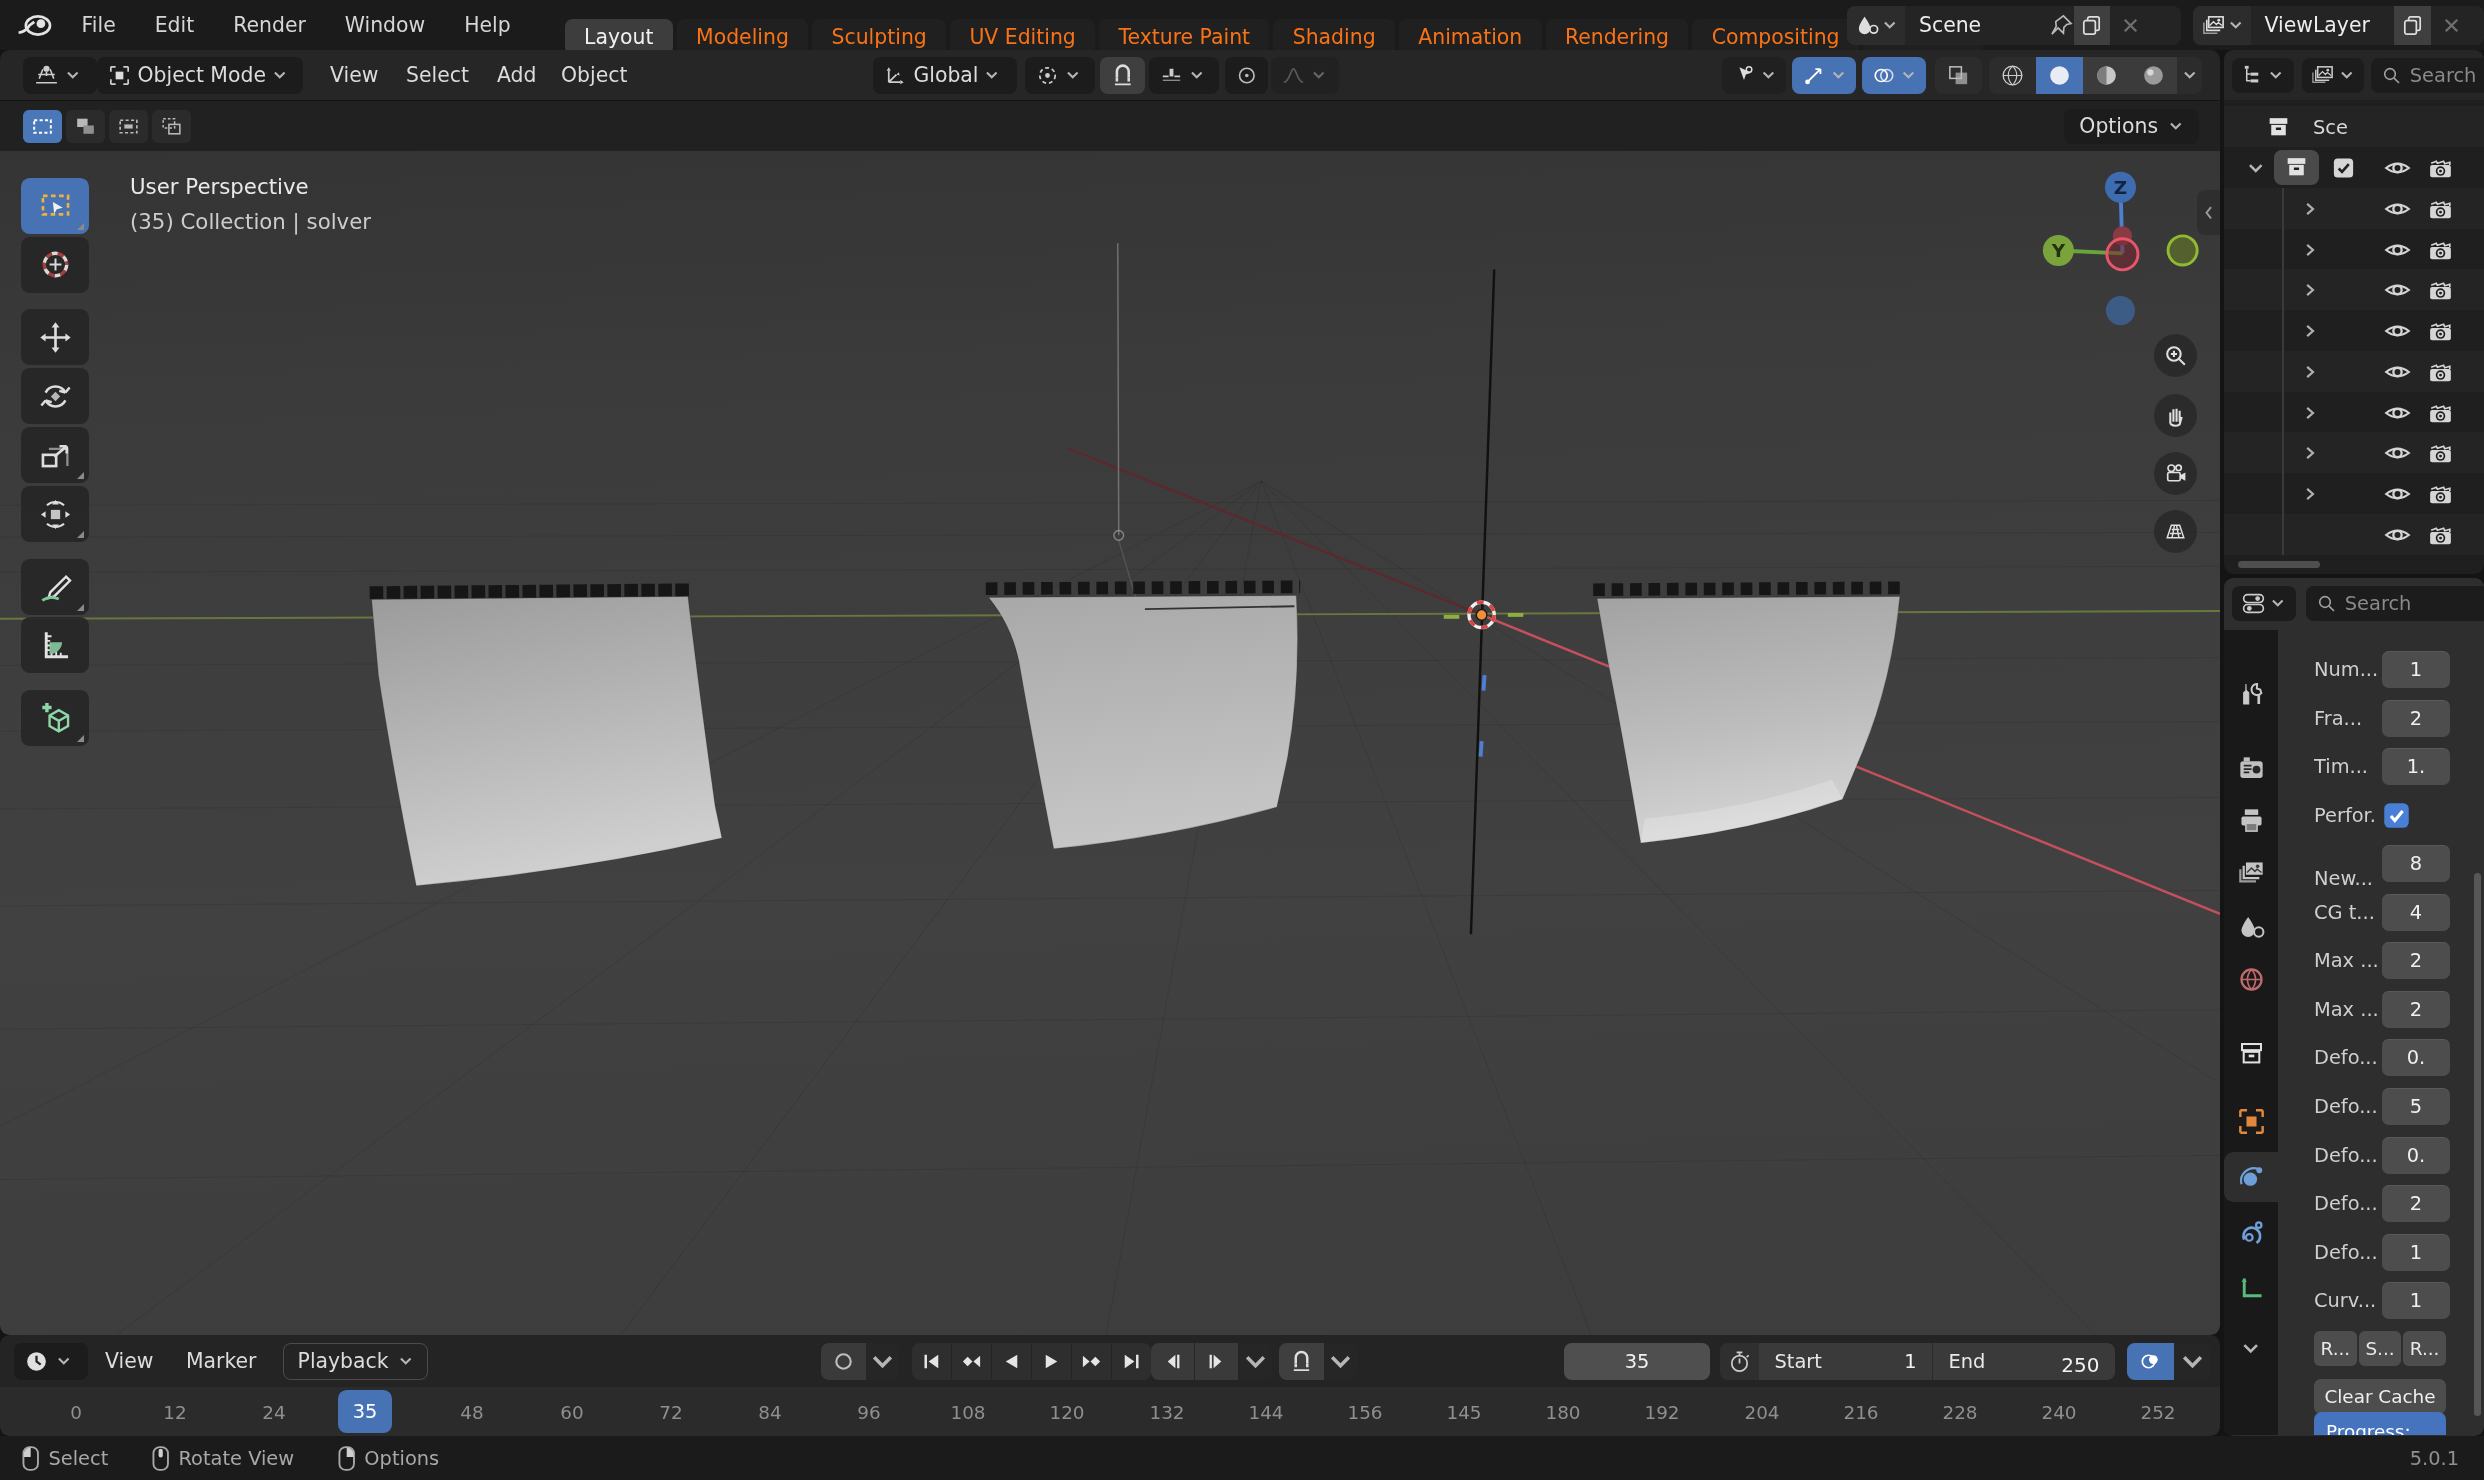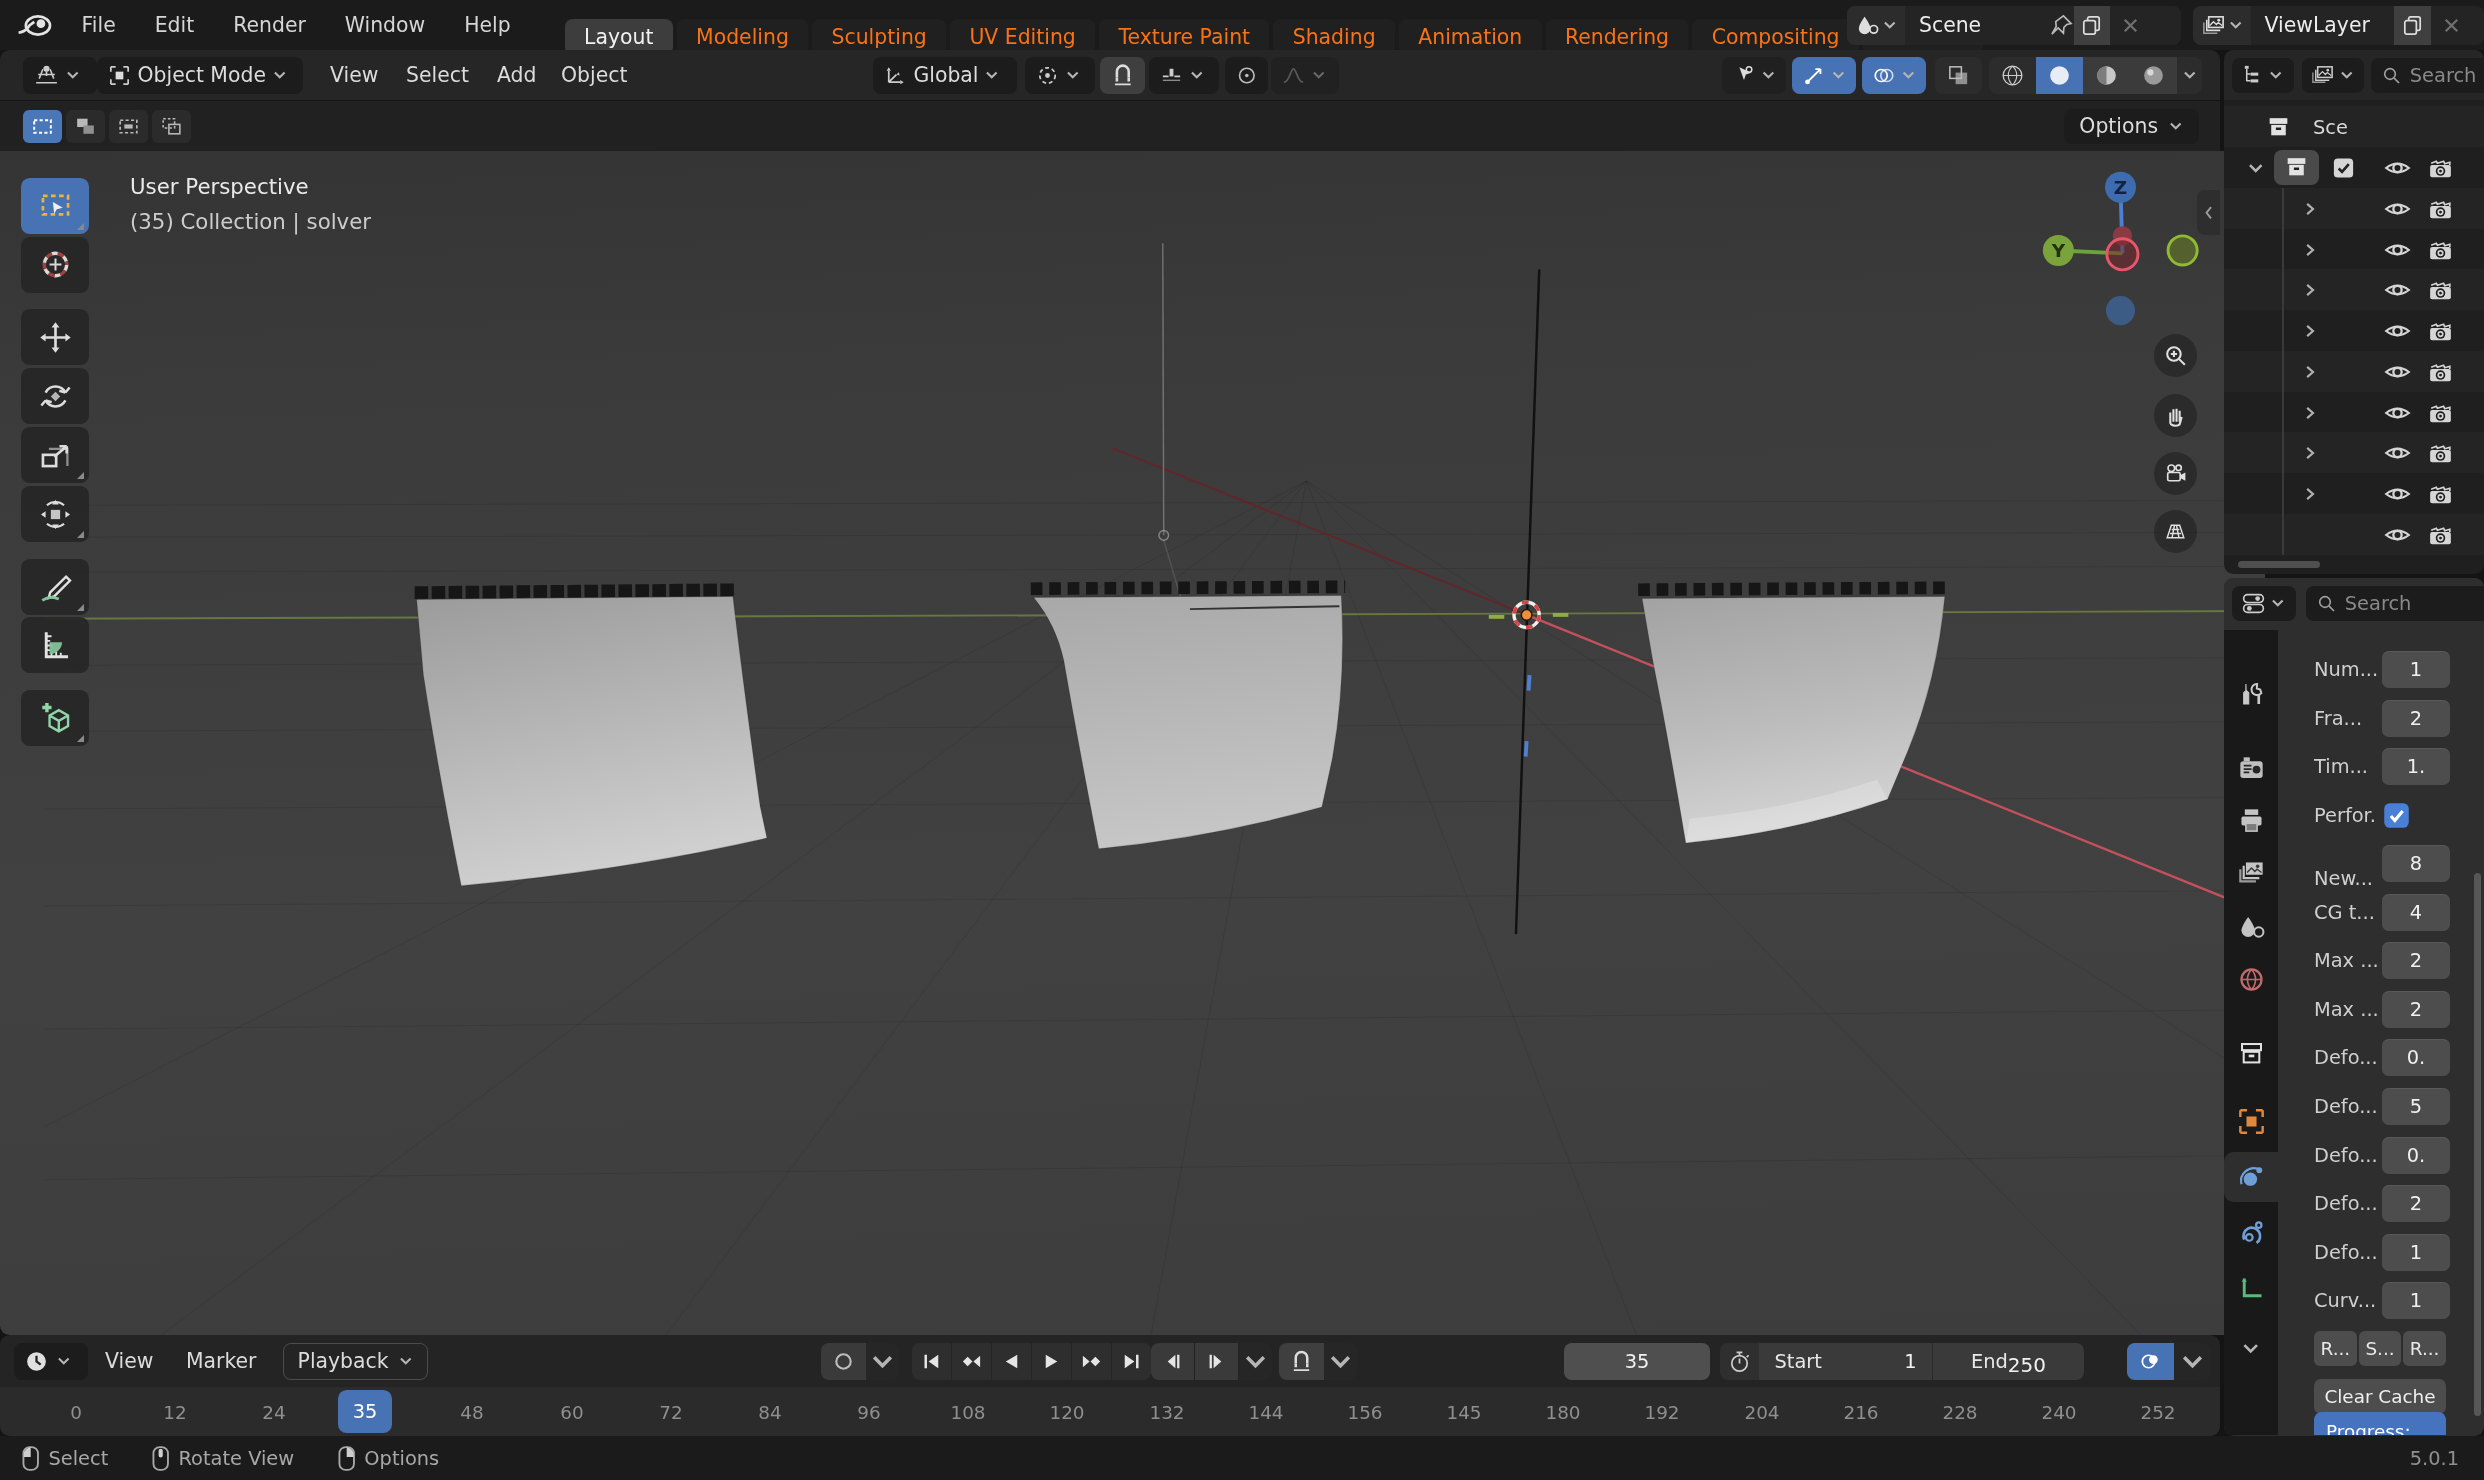--- a/index.html
+++ b/index.html
@@ -40,21 +40,21 @@
   #shade-group .cell.chevcell{width:25px;background:#2c2c2c;}
 
   #vp-toolheader{position:absolute;left:0;top:101px;width:2220px;height:50px;background:#212121;}
   #mode-btns{position:absolute;left:23px;top:8.7px;display:flex;gap:3.9px;}
   .modebtn{width:39px;height:33px;border-radius:5.8px;background:#2b2b2b;display:flex;align-items:center;justify-content:center;}
   .modebtn.active{background:#4a77b8;}
   .modebtn .ico{width:25px;height:25px;}
   #options-btn{position:absolute;right:21.3px;top:7.8px;height:35px;background:#1c1c1c;border-radius:7.8px;display:flex;align-items:center;gap:9.7px;padding:0 15.5px;font-size:20.4px;color:#dcdcdc;}
 
   #vp-canvas{position:absolute;left:0;top:151px;width:2220px;height:1184px;border-radius:0 0 9.7px 9.7px;overflow:hidden;
-             background:linear-gradient(178deg,#343434 0%,#3b3b3b 20%,#414141 62%,#3d3d3d 100%);padding-left:45px;}
+             background:linear-gradient(178deg,#343434 0%,#3b3b3b 20%,#414141 62%,#3d3d3d 100%);}
   #vp-overlay-text{position:absolute;left:130px;top:17.5px;line-height:35px;pointer-events:none;}
   #vp-overlay-text .l1{font-size:21.3px;color:#eaeaea;}
   #vp-overlay-text .l2{font-size:21.3px;color:#cccccc;}
 
   #toolbar{position:absolute;left:21.3px;top:27px;display:flex;flex-direction:column;gap:2.9px;width:68px;}
   .tool{width:68px;height:56px;border-radius:8.7px;background:rgba(38,38,38,.92);display:flex;align-items:center;justify-content:center;position:relative;}
   .tool.active{background:#4772b3;}
   .tool.gap{margin-top:13.6px;}
   .tool .ico{width:37px;height:37px;}
   .tool .corner{position:absolute;right:4.9px;bottom:3.9px;width:0;height:0;border-left:7.8px solid transparent;border-bottom:7.8px solid #8a8a8a;}
@@ -815,21 +815,21 @@
               <svg viewBox="0 0 26 26">
                 <circle cx="13" cy="15" r="8" fill="none" stroke="#ccc" stroke-width="1.8"></circle>
                 <path d="M13,15 V10 M10,3.5 h6 M13,3.5 v3 M20.5,8.5 l2,-2" stroke="#ccc" stroke-width="1.8" fill="none"></path>
               </svg>
             </span>
           </span>
         <span class="cell" style="width:173px;background:#3a3a3a;justify-content:space-between;padding:0 15.5px;box-sizing:border-box;">
           <span style="color:#e8e8e8;font-size:19.4px;">Start</span>
           <span style="color:#f2f2f2;font-size:19.4px;">1</span>
         </span>
-        <span class="cell" style="width:152px;background:#3a3a3a;border-left:1px solid #2a2a2a;justify-content:center;padding:0 15.5px;box-sizing:border-box;">
+        <span class="cell" style="width:183px;background:#3a3a3a;border-left:1px solid #2a2a2a;justify-content:space-between;padding:0 15.5px;box-sizing:border-box;">
           <span style="color:#e8e8e8;font-size:19.4px;">End</span>
           <span style="color:#f2f2f2;font-size:20px;margin-top:8px;">250</span>
         </span>
       </div>
       <div class="tlgroup" style="left:2127px;">
         <span class="cell" style="width:47px;background:#4772b3;">
             <span class="ico">
               <svg viewBox="0 0 26 26">
                 <circle cx="11" cy="13" r="6.5" fill="none" stroke="#fff" stroke-width="1.8"></circle>
                 <circle cx="16" cy="11" r="4.5" fill="#fff"></circle>

